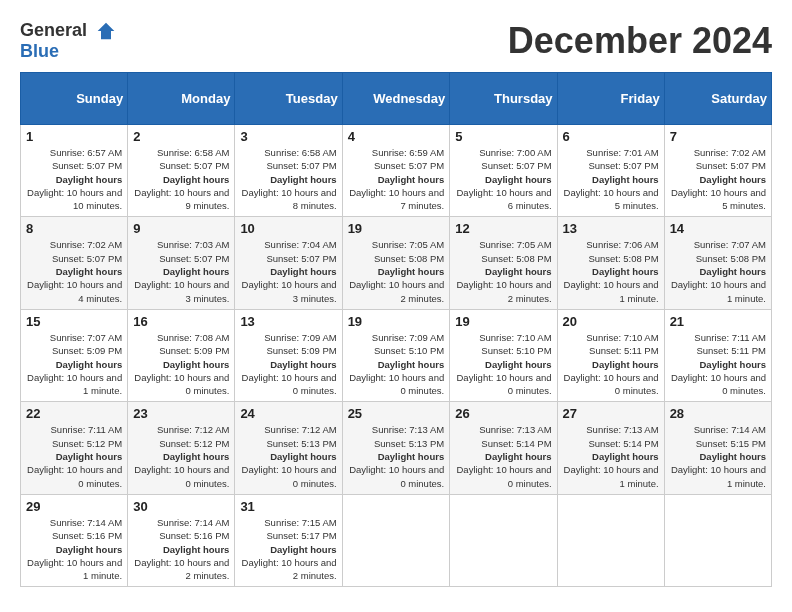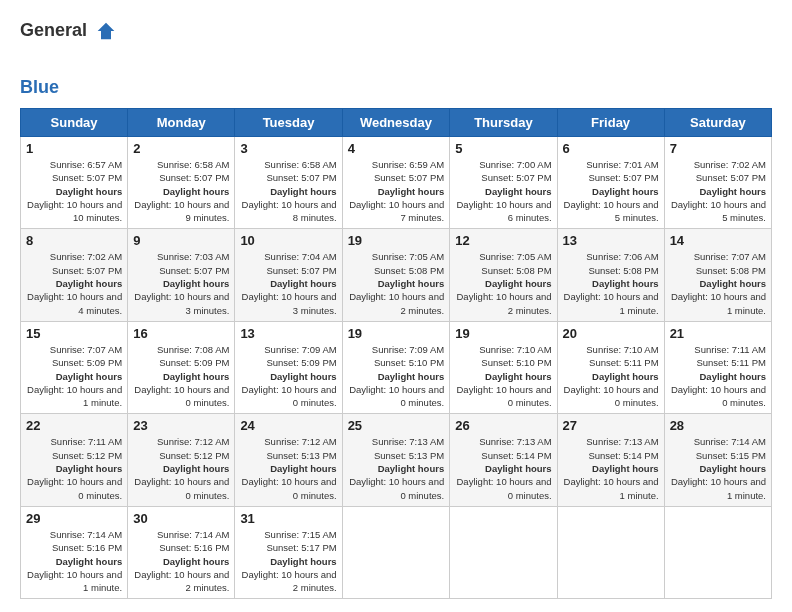--- a/index.html
+++ b/index.html
@@ -28,21 +28,20 @@
     }
     .logo-general {
       font-size: 18px;
       font-weight: bold;
       color: #333;
     }
     .logo-blue {
       font-size: 18px;
       font-weight: bold;
       color: #2a6db5;
-      margin-top: 36px;
     }
     .logo-icon {
       width: 20px;
       height: 20px;
     }
     .title-section {
       text-align: right;
     }
     .month-title {
       font-size: 36px;
@@ -53,22 +52,22 @@
       font-size: 15px;
       color: #555;
     }
     .calendar {
       width: 100%;
       border-collapse: collapse;
     }
     .calendar th {
       background-color: #2a6db5;
       color: white;
-      padding: 6px 4px;
-      text-align: center;
+      padding: 18px 4px;
+      text-align: right;
       font-size: 13px;
       border: 1px solid #1a5da5;
     }
     .calendar td {
       border: 1px solid #ccc;
       vertical-align: top;
       padding: 4px 5px;
       width: 108px;
       min-height: 80px;
       background: #fff;
@@ -100,20 +99,21 @@
   <div class="logo">
     <div class="logo-text">
       <span class="logo-general">General</span>
       <svg class="logo-icon" viewBox="0 0 24 24">
         <polygon points="12,2 22,12 18,12 18,22 6,22 6,12 2,12" fill="#2a6db5"></polygon>
       </svg>
     </div>
     <span class="logo-blue">Blue</span>
   </div>
   <div class="title-section">
+    <div class="month-title">December 2024</div>
   </div>
 </div>
 
 <table class="calendar">
   <thead>
     <tr>
     <th>Sunday</th>
         <th>Monday</th>
         <th>Tuesday</th>
         <th>Wednesday</th>

